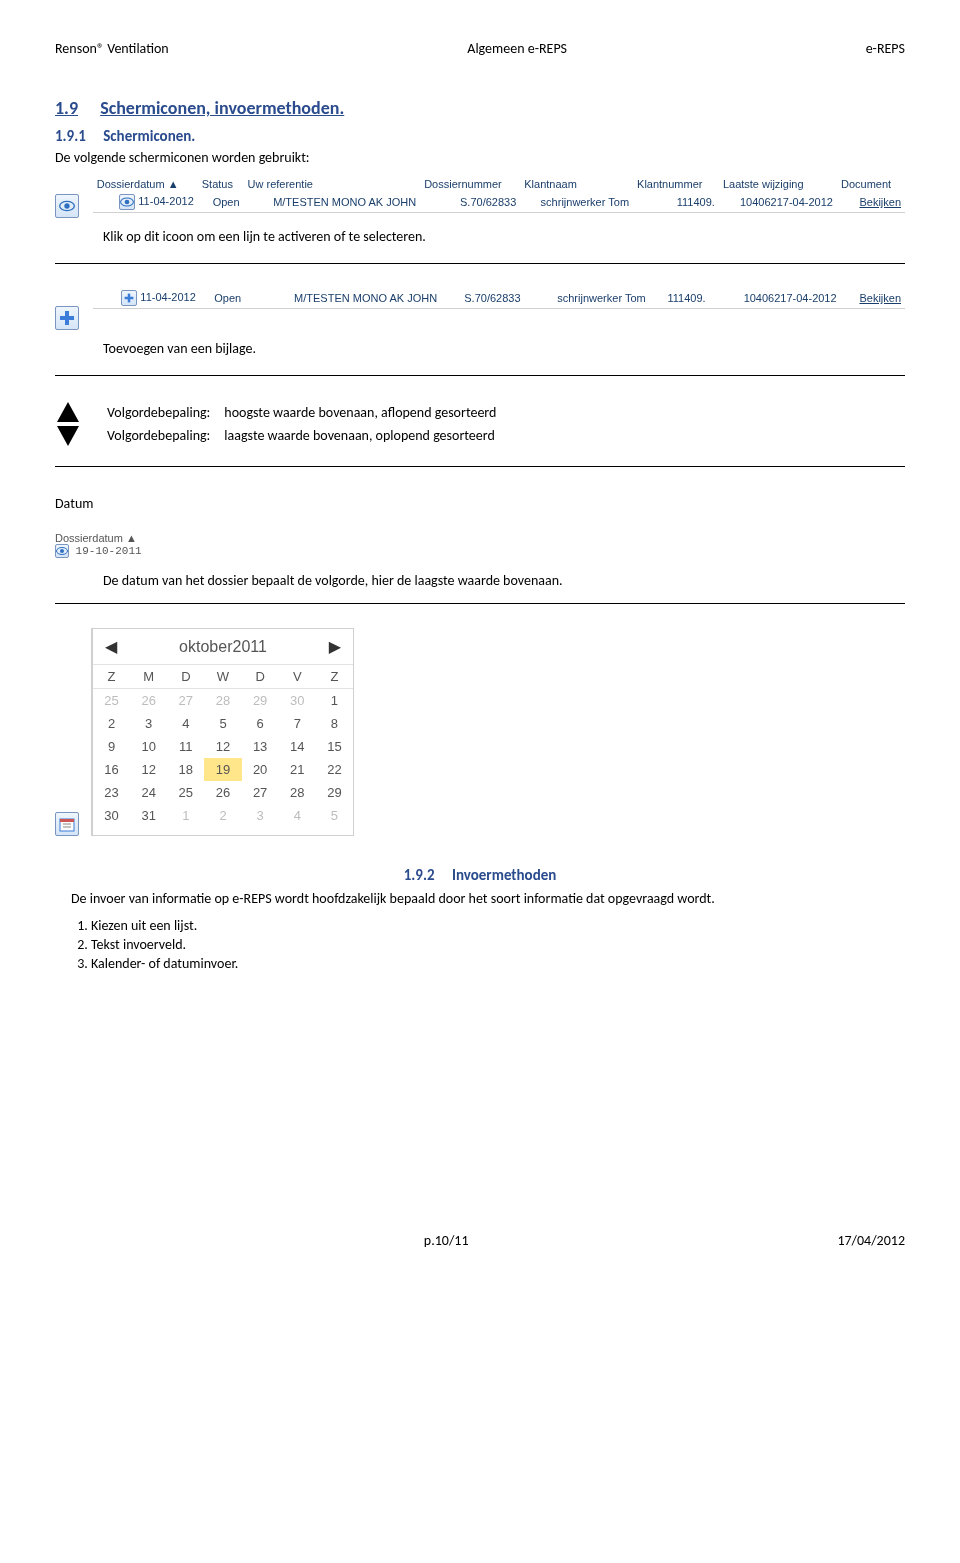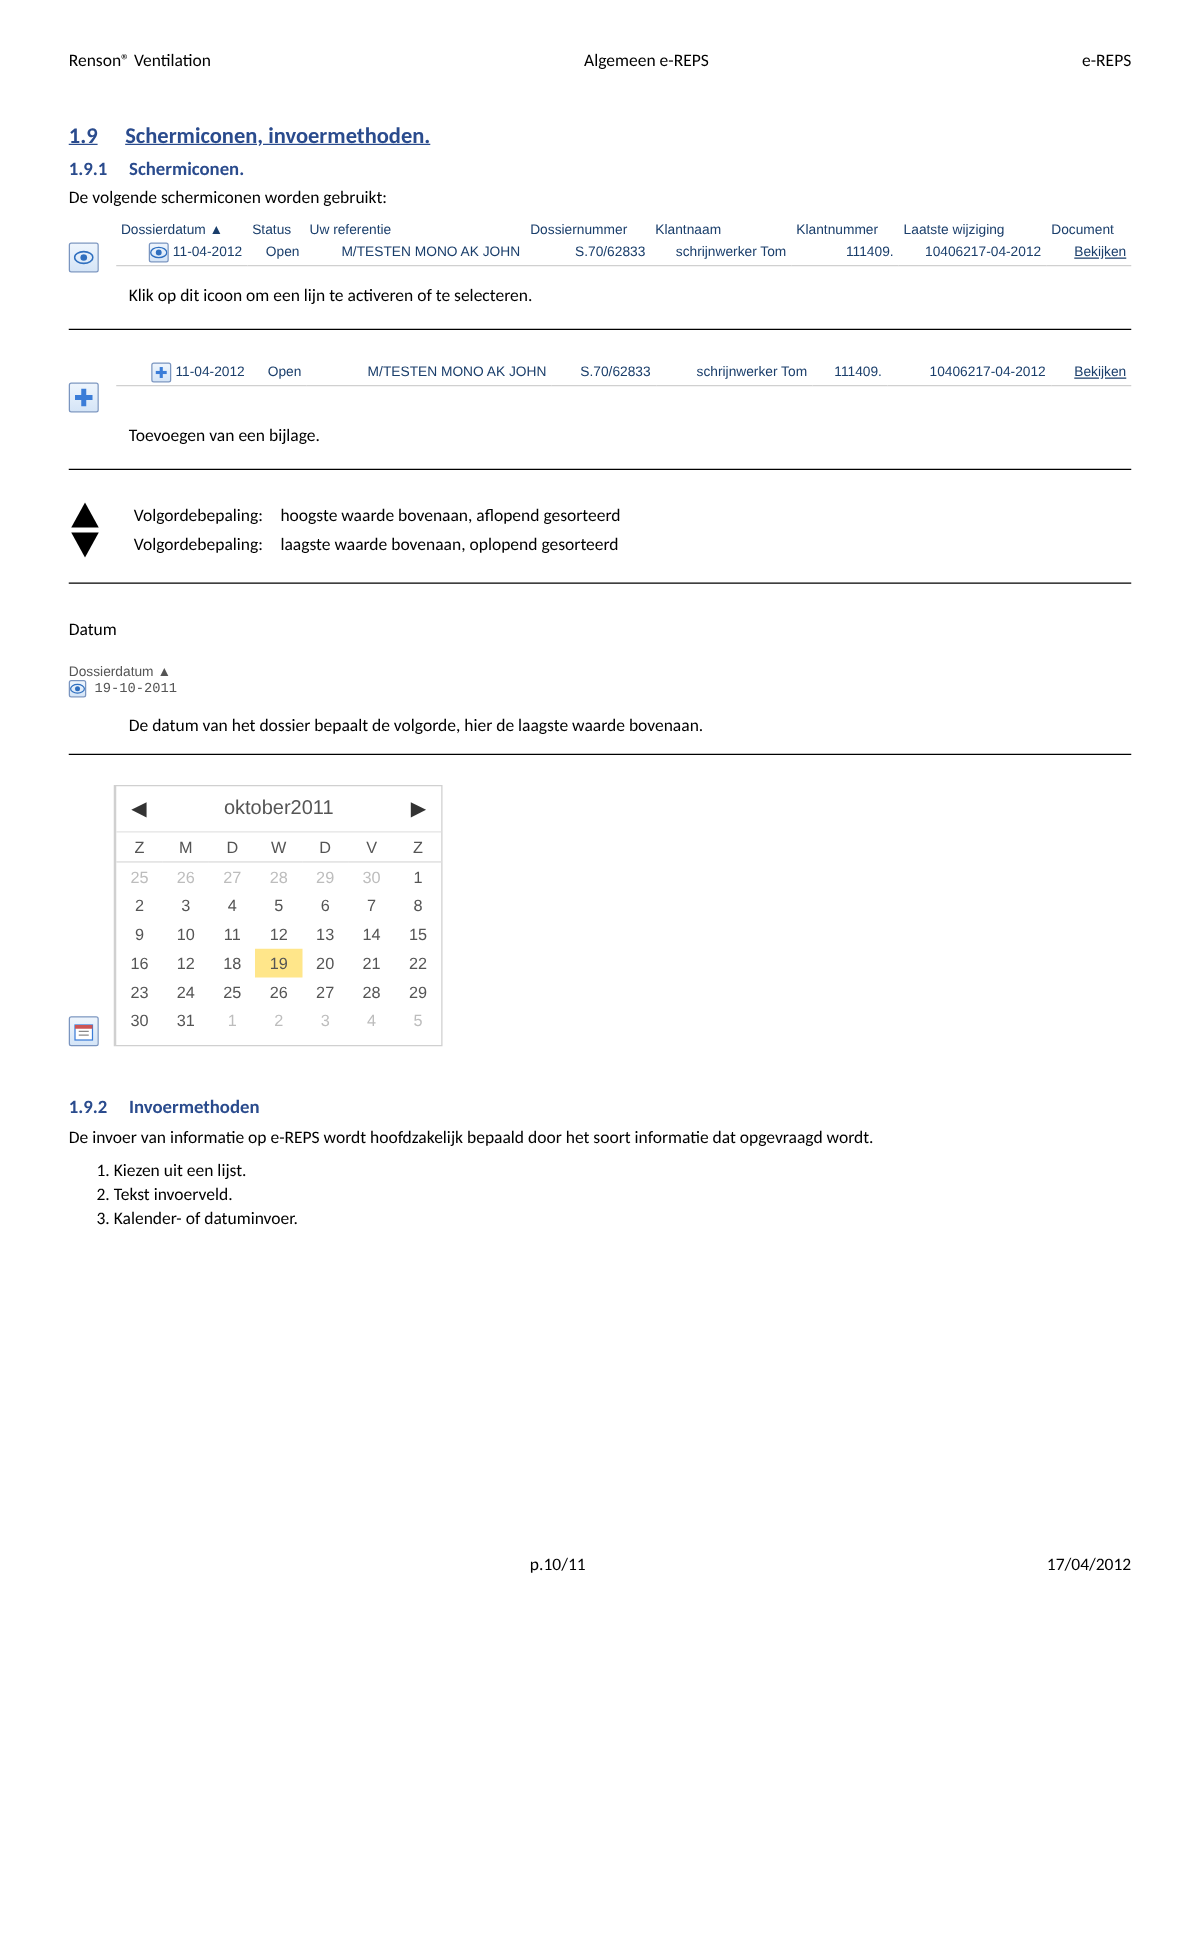--- a/index.html
+++ b/index.html
@@ -121,21 +121,21 @@
   .cal-grid td.sel { background: #ffe68a; }
   .cal-today-row { text-align: center; padding: 10px 0 4px 0; border-top: 1px solid #e3e3e3; margin-top: 4px; }
   .cal-today-btn {
     display: inline-block;
     padding: 2px 14px;
     border: 1px solid #bdbdbd;
     background: linear-gradient(#f6f6f6,#e5e5e5);
     font-size: 13px;
     color: #555;
   }
-  .body-text { text-align: justify; margin: 6px 0; }
+  .body-text { text-align: justify; margin: 6px 16px; }
   ol.level1 { margin: 10px 0 0 36px; padding: 0; }
   ol.level1 li { margin: 2px 0; }
 </style>
 </head>
 <body>
 
 <div class="header-row">
   <span>Renson® Ventilation</span>
   <span>Algemeen e-REPS</span>
   <span>e-REPS</span>
@@ -343,21 +343,21 @@
             <td class="other">2</td>
             <td class="other">3</td>
             <td class="other">4</td>
             <td class="other">5</td>
           </tr>
         </tbody>
     </table>
   </div>
 </div>
 
-<h3 class="subsection" style="margin-top:40px;">
+<h3 class="subsection" style="margin-top:30px;text-align:center;">
   <span class="num">1.9.2</span>
   <span>Invoermethoden</span>
 </h3>
 <p class="body-text">De invoer van informatie op e-REPS wordt hoofdzakelijk bepaald door het soort informatie dat opgevraagd wordt.</p>
 <ol class="level1">
   <li>Kiezen uit een lijst.</li>
   <li>Tekst invoerveld.</li>
   <li>Kalender- of datuminvoer.</li>
 </ol>
 

